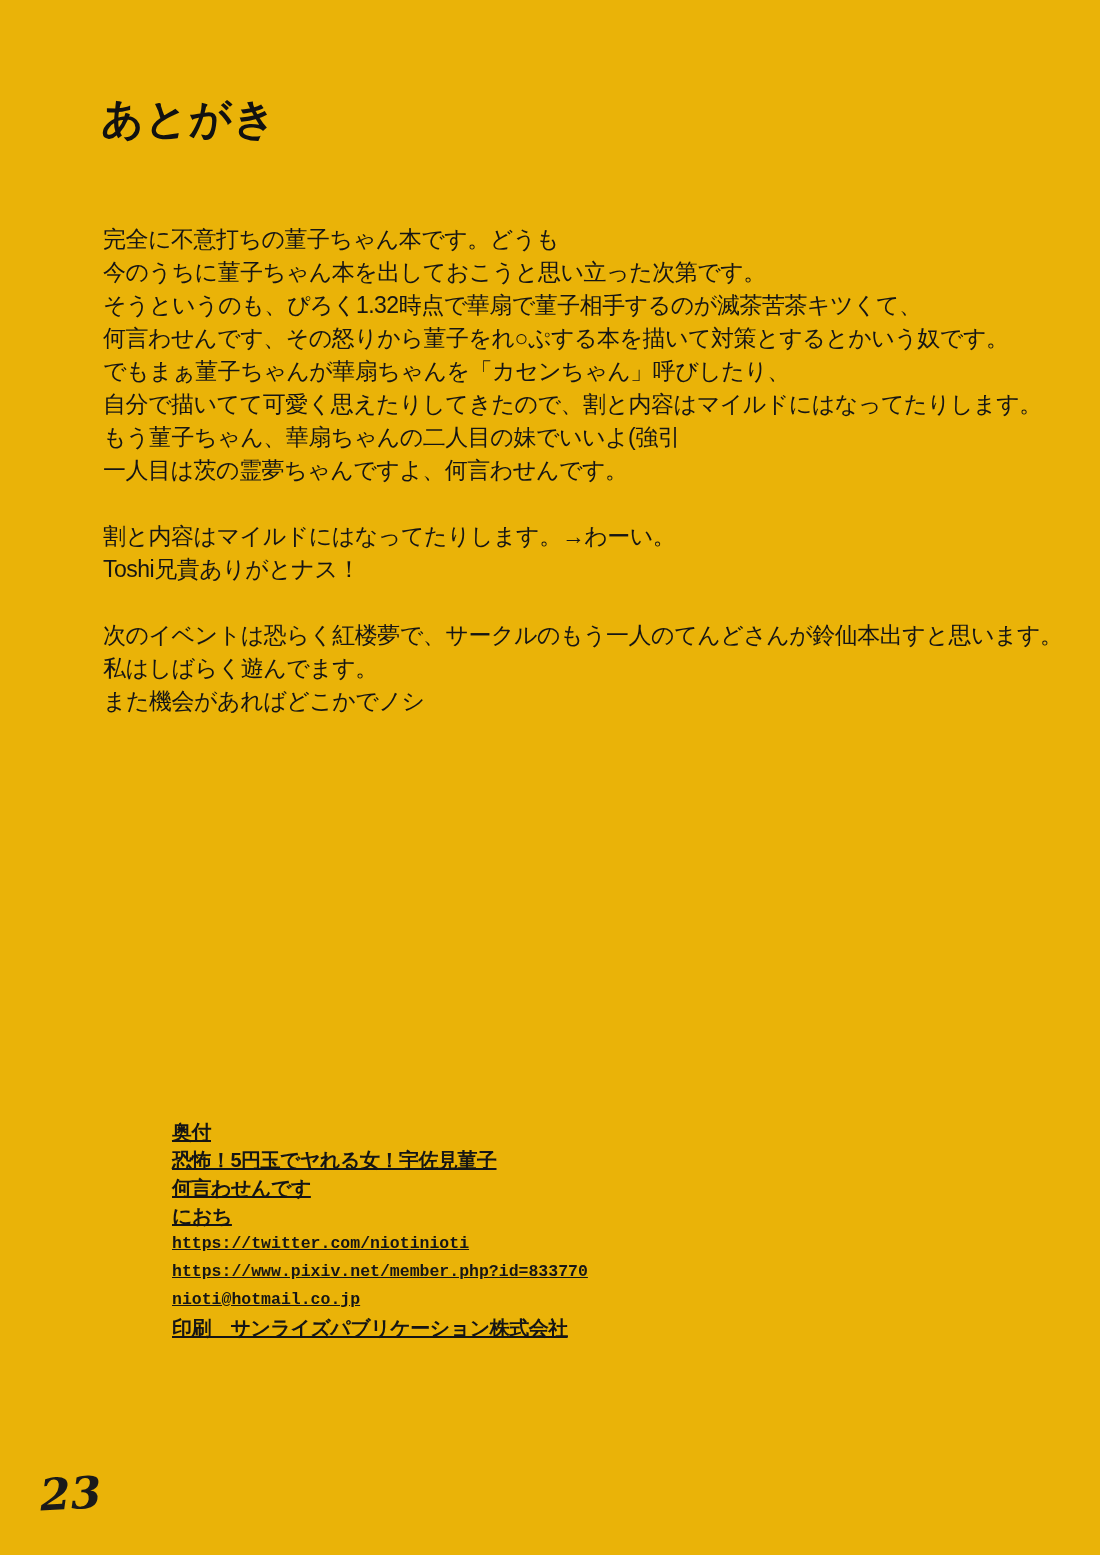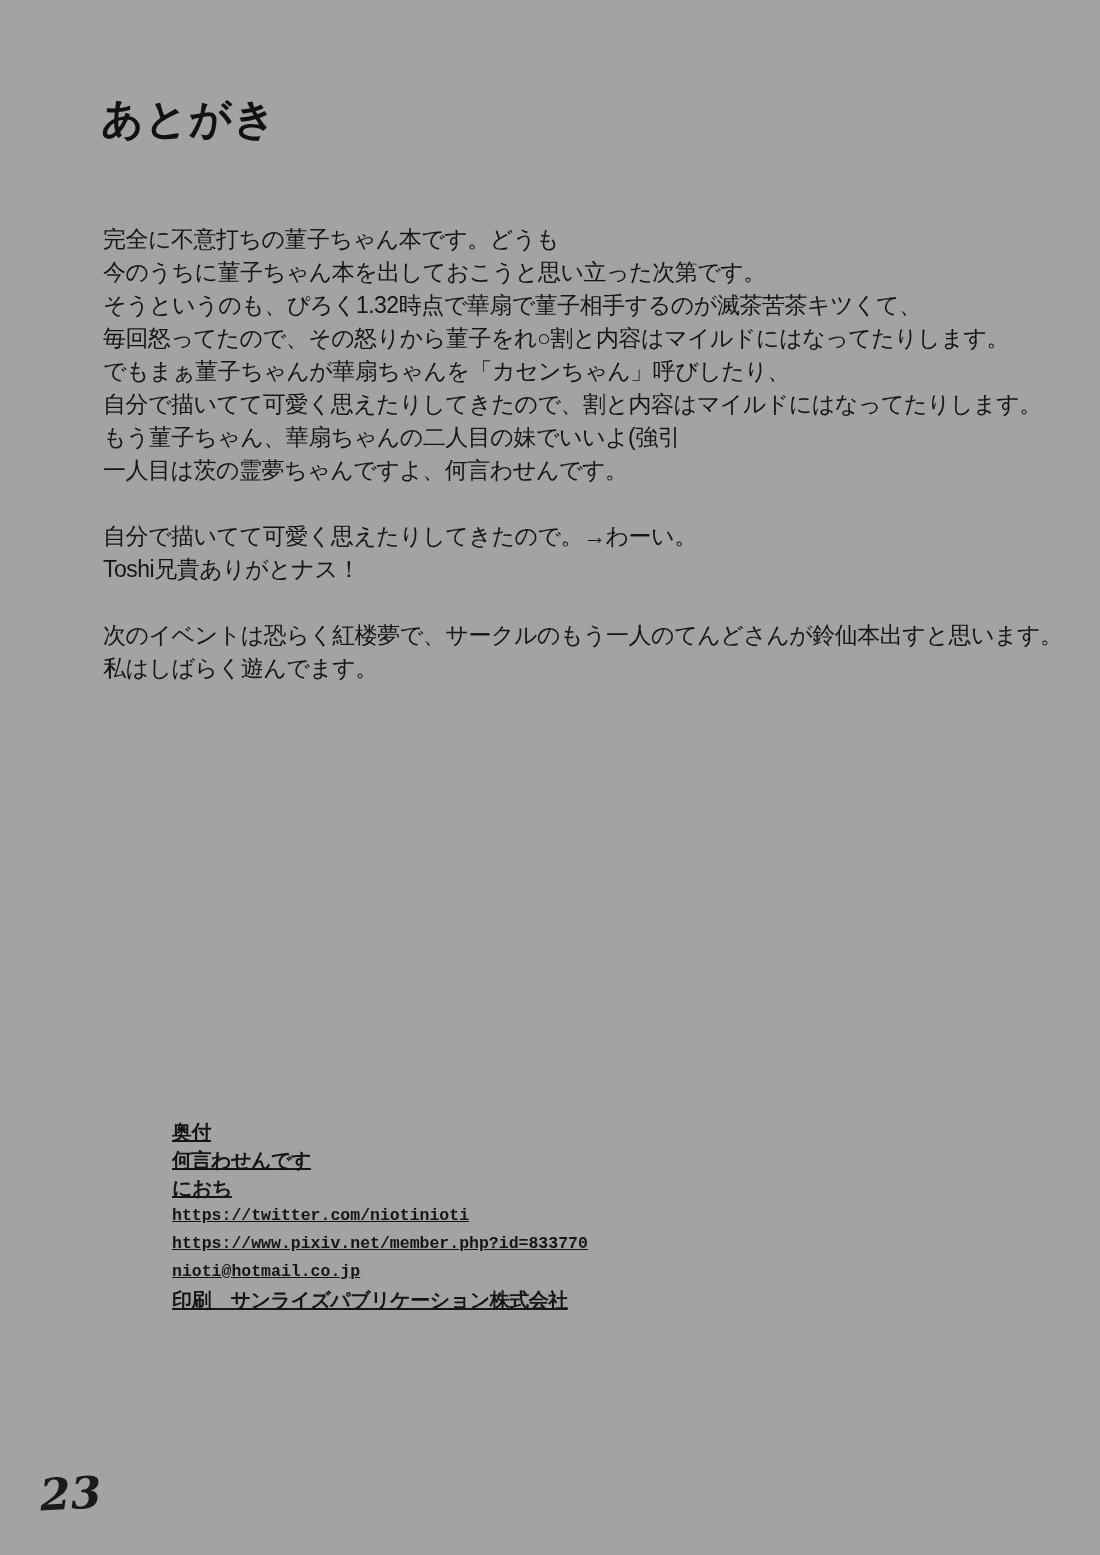--- a/index.html
+++ b/index.html
@@ -4,21 +4,21 @@
 <style>
   html,body{margin:0;padding:0;}
   body{
     width:1100px;height:1555px;
     background:#e9e9e9;
     font-family:"Liberation Sans",sans-serif;
   }
   .page{
     position:relative;
     width:1100px;height:1555px;
-    background:#a3a3a3;
+    background:#eab308;
     overflow:hidden;
     color:#121212;
   }
   .title{
     position:absolute;
     left:101px;top:96px;
     font-family:"DejaVu Serif","Liberation Serif",serif;
     font-weight:900;
     font-size:42px;
     line-height:1.1;
@@ -75,35 +75,37 @@
 <body>
 
 <div class="page">
 
   <div class="title">あとがき</div>
 
   <div class="afterword">
     <div class="line">完全に不意打ちの菫子ちゃん本です。どうも</div>
     <div class="line">今のうちに菫子ちゃん本を出しておこうと思い立った次第です。</div>
     <div class="line">そうというのも、ぴろく1.32時点で華扇で菫子相手するのが滅茶苦茶キツくて、</div>
-    <div class="line">毎回怒ってたので、その怒りから菫子をれ○割と内容はマイルドにはなってたりします。</div>
+    <div class="line">何言わせんです、その怒りから菫子をれ○ぷする本を描いて対策とするとかいう奴です。</div>
     <div class="line">でもまぁ菫子ちゃんが華扇ちゃんを「カセンちゃん」呼びしたり、</div>
     <div class="line">自分で描いてて可愛く思えたりしてきたので、割と内容はマイルドにはなってたりします。</div>
     <div class="line">もう菫子ちゃん、華扇ちゃんの二人目の妹でいいよ(強引</div>
     <div class="line">一人目は茨の霊夢ちゃんですよ、何言わせんです。</div>
     <div class="line"></div>
-    <div class="line">自分で描いてて可愛く思えたりしてきたので。→わーい。</div>
+    <div class="line">割と内容はマイルドにはなってたりします。→わーい。</div>
     <div class="line">Toshi兄貴ありがとナス！</div>
     <div class="line"></div>
     <div class="line">次のイベントは恐らく紅楼夢で、サークルのもう一人のてんどさんが鈴仙本出すと思います。</div>
     <div class="line">私はしばらく遊んでます。</div>
+    <div class="line">また機会があればどこかでノシ</div>
   </div>
 
   <div class="colophon">
     <div class="line">奥付</div>
+    <div class="line">恐怖！5円玉でヤれる女！宇佐見菫子</div>
     <div class="line">何言わせんです</div>
     <div class="line">におち</div>
     <div class="line mono">https://twitter.com/niotinioti</div>
     <div class="line mono">https://www.pixiv.net/member.php?id=833770</div>
     <div class="line mono">nioti@hotmail.co.jp</div>
     <div class="line">印刷　サンライズパブリケーション株式会社</div>
   </div>
 
   <div class="page-number">23</div>
 

